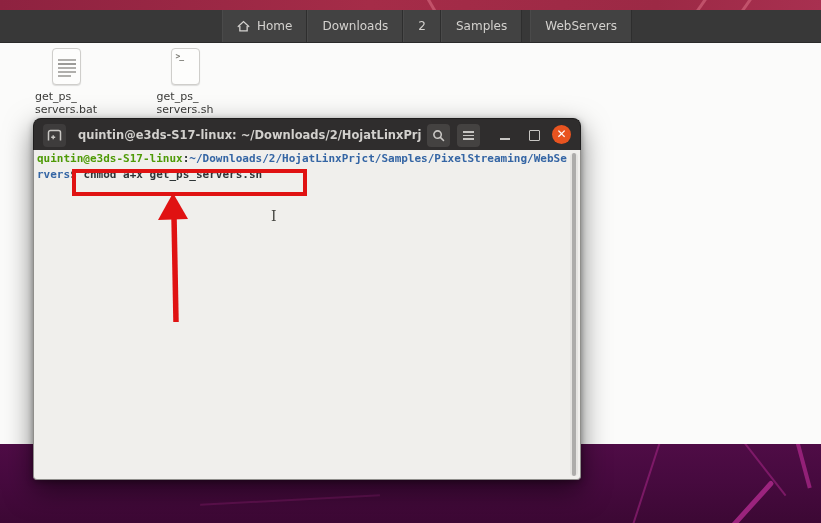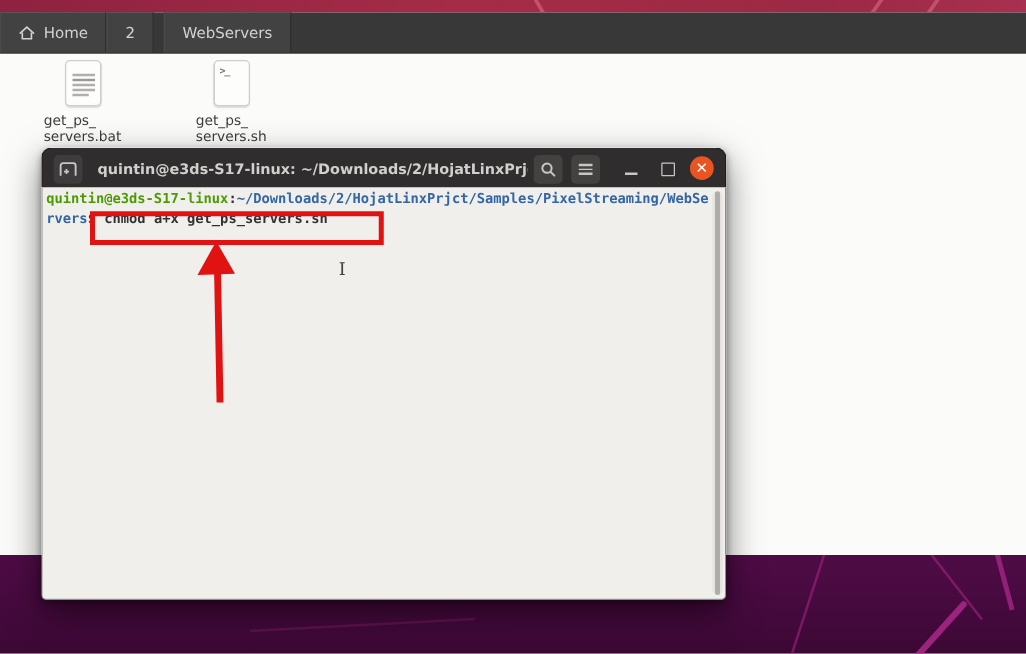--- a/index.html
+++ b/index.html
@@ -9,21 +9,21 @@
   
   .wp-top { position:absolute; left:0; top:0; width:821px; height:10px;
     background:linear-gradient(95deg,#8e2240 0%,#a52c48 45%,#9c2945 80%,#a83050 100%); overflow:hidden; z-index:1; }
   .wp-top .wline { position:absolute; width:3px; height:40px; background:rgba(225,120,140,.5); top:-15px; }
   .wp-bottom { position:absolute; left:0; top:444px; width:821px; height:79px;
     background:linear-gradient(180deg,#4f0c46 0%,#470a3f 45%,#3c0834 100%); overflow:hidden; z-index:1; }
   .wp-bottom .pline { position:absolute; background:rgba(168,38,134,.55); }
 
   
   .pathbar { position:absolute; left:0; top:10px; width:821px; height:33px; background:#383838;
-    display:flex; align-items:stretch; z-index:2; border-bottom:1px solid #2a2a2a; }
+    display:flex; align-items:stretch; padding-left:222px; z-index:2; border-bottom:1px solid #2a2a2a; }
   .pb-item { display:flex; align-items:center; gap:7px; padding:0 14px; background:#424242;
     border-right:1px solid #2e2e2e; border-left:1px solid #4a4a4a; color:#d4d2cf; font-size:12px; white-space:nowrap; cursor:default; }
   .pb-item.current { margin-left:8px; }
   .pb-home-ic { width:13px; height:13px; }
 
   
   .filepane { position:absolute; left:0; top:43px; width:821px; height:401px; background:#fbfbfa; z-index:2; }
   .file-item { position:absolute; top:5px; width:72px; display:flex; flex-direction:column; align-items:center; }
   .file-item .ficon { width:29px; height:37px; background:#fdfdfc; border:1px solid #cfcecb;
     border-radius:4px; box-shadow:0 1px 1px rgba(0,0,0,.12); position:relative; }
@@ -80,21 +80,27 @@
 
 <div class="pathbar">
   <div class="pb-item">
     <svg class="pb-home-ic" viewBox="0 0 16 16">
       <path d="M1.5 8 8 2l6.5 6" fill="none" stroke="#d4d2cf" stroke-width="1.6" stroke-linecap="round"></path>
       <path d="M3.5 7.5v6h9v-6" fill="none" stroke="#d4d2cf" stroke-width="1.6"></path>
     </svg>
     <span>Home</span>
   </div>
   <div class="pb-item">
+    <span>Downloads</span>
+  </div>
+  <div class="pb-item">
     <span>2</span>
+  </div>
+  <div class="pb-item">
+    <span>Samples</span>
   </div>
   <div class="pb-item current">
     <span>WebServers</span>
 
   </div>
 </div>
 
 <div class="filepane">
   <div class="file-item" style="left:30px;">
     <div class="ficon">

